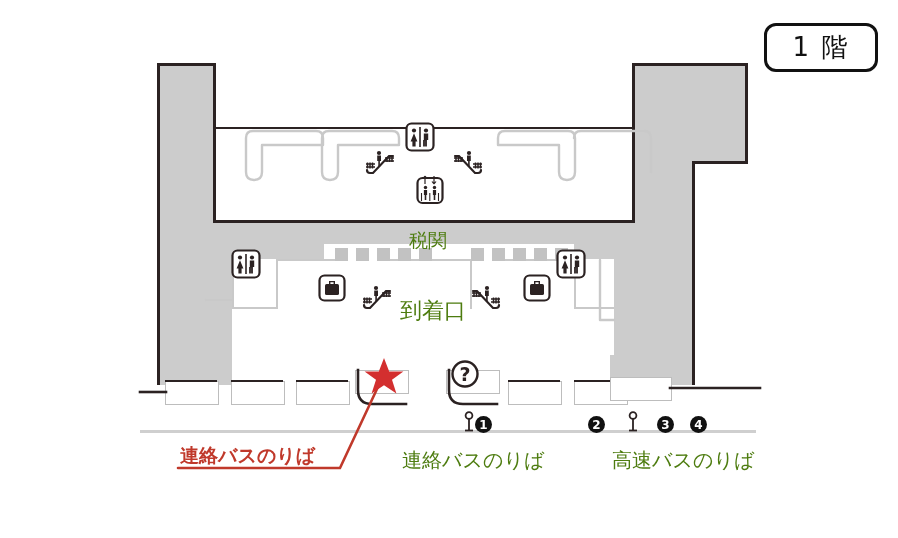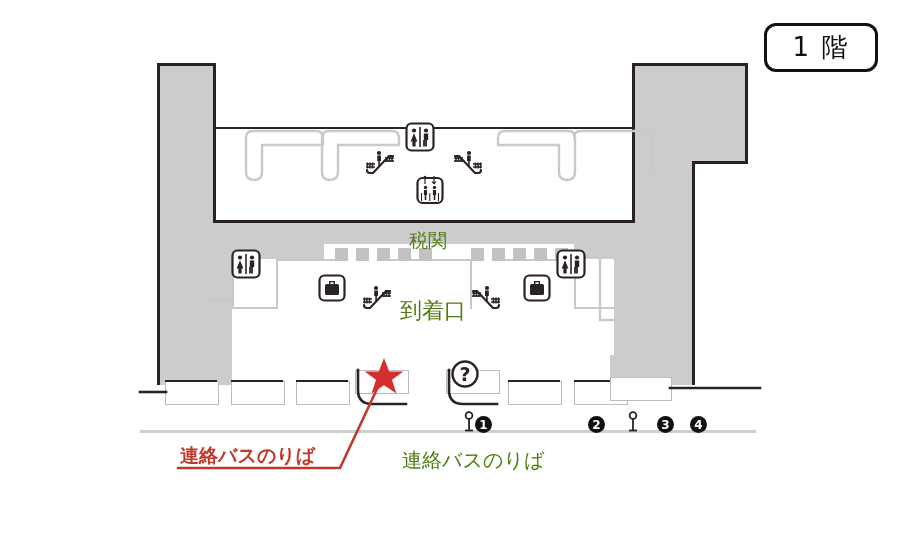--- a/index.html
+++ b/index.html
@@ -317,20 +317,21 @@
   <div class="busnum" style="left:657px;top:416px;">
     <span>3</span>
   </div>
   <div class="busnum" style="left:690px;top:416px;">
     <span>4</span>
   </div>
 
   <div class="jp-label lbl-customs">税関</div>
   <div class="jp-label lbl-arrival">到着口</div>
   <div class="jp-label lbl-shuttle">連絡バスのりば</div>
+  <div class="jp-label lbl-highway">高速バスのりば</div>
 
   <svg class="pathsvg" viewBox="0 0 898 538">
     <path d="M178,468 L340,468 L384,374" fill="none" stroke="#c0392b" stroke-width="2.6" stroke-linecap="round"></path>
     <polygon points="384,358 389.2,371.4 403.4,371.4 392.0,379.8 396.4,393.4 384,385.2 371.6,393.4 376.0,379.8 364.6,371.4 378.8,371.4" fill="#d32f2f"></polygon>
   </svg>
 
   <div class="tele-text">連絡バスのりば</div>
 
 </div>
 

